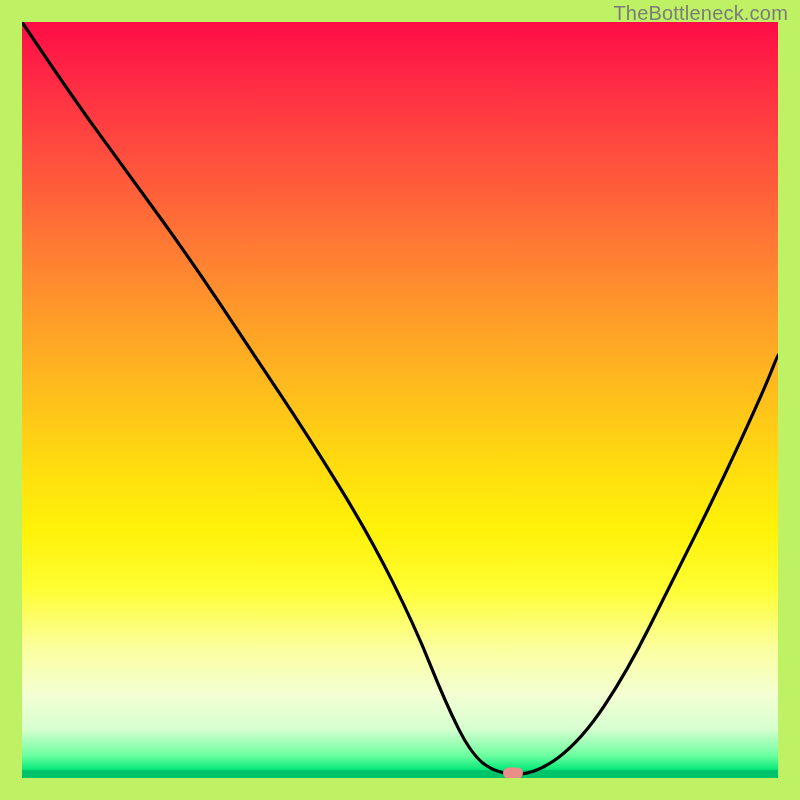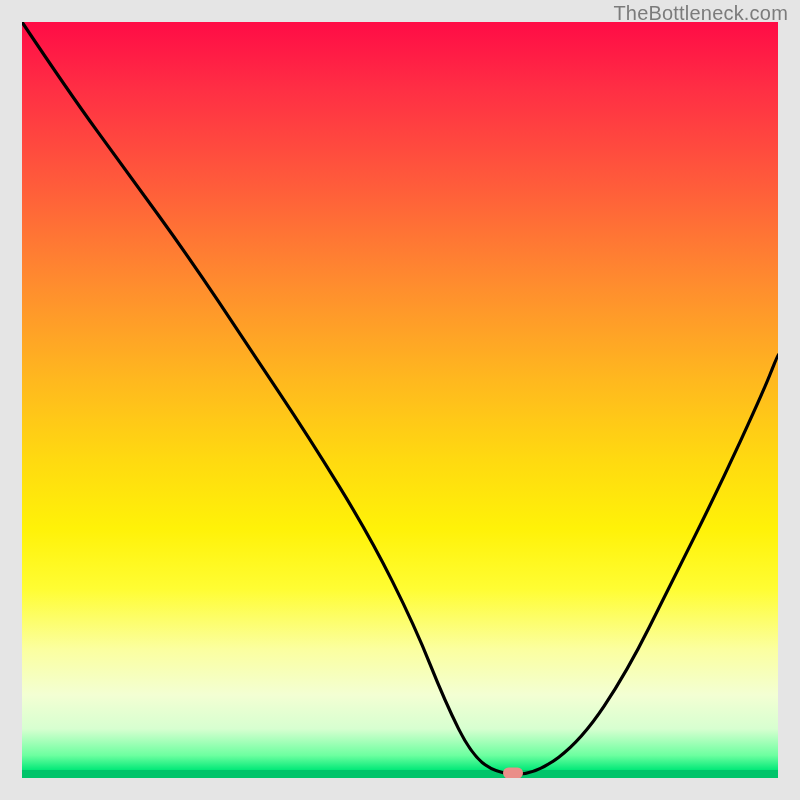--- a/index.html
+++ b/index.html
@@ -8,21 +8,21 @@
     width: 800px;
     height: 800px;
     background: #000;
     overflow: hidden;
     font-family: Arial, Helvetica, sans-serif;
   }
   .stage {
     position: relative;
     width: 800px;
     height: 800px;
-    background: #e5e5e5;
+    background: #bef264;
   }
   .watermark {
     position: absolute;
     top: 2px;
     right: 12px;
     color: #7b7b7b;
     font-size: 20px;
     letter-spacing: 0.2px;
     z-index: 60;
   }

